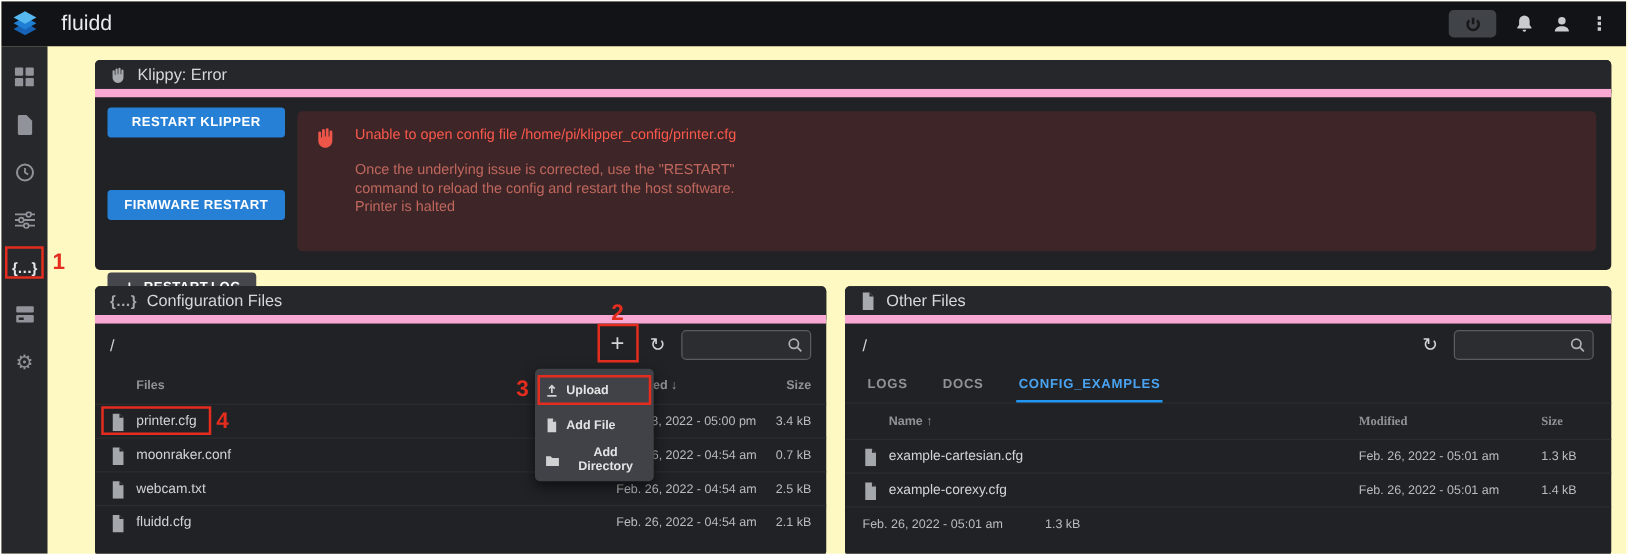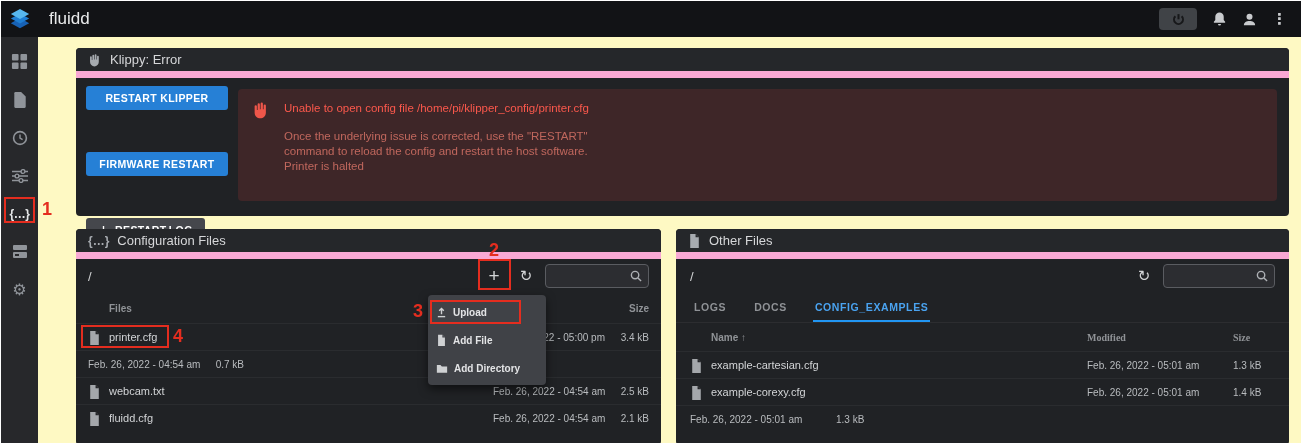--- a/index.html
+++ b/index.html
@@ -71,21 +71,21 @@
   .other-card .thead { height:28px; padding:0 14px; }
   .other-card .file-row { padding:0 14px; }
   .tabs { height:30px; display:flex; align-items:flex-end; gap:24px; padding:0 16px; border-bottom:1px solid #2c2d30; }
   .tab { background:none; border:none; border-bottom:2px solid transparent; color:#8f9296; font-family:inherit; font-size:10.5px; font-weight:bold; letter-spacing:0.6px; height:28px; cursor:pointer; padding:0 2px; }
   .tab.active { color:#4aa3f0; border-bottom-color:#2196f3; }
   .o-mod { width:146px; text-align:left; color:#b9bcbf; font-size:10px; white-space:nowrap; }
   .o-size { width:42px; text-align:left; color:#b9bcbf; font-size:10px; }
   .thead .o-mod, .thead .o-size { color:#909397;font-family:Liberation Serif, serif; }
 
   
-  .add-menu { position:absolute; left:427px; top:294px; width:118px; background:#404247; border-radius:4px; box-shadow:0 4px 10px rgba(0,0,0,0.55); padding:3px 0; z-index:20; }
+  .add-menu { position:absolute; left:427px; top:294px; width:95px; background:#404247; border-radius:4px; box-shadow:0 4px 10px rgba(0,0,0,0.55); padding:3px 0; z-index:20; }
   .menu-item { width:100%; height:28px; display:flex; align-items:center; gap:6px; padding:0 8px; background:none; border:none; color:#e3e4e6; font-family:inherit; font-size:10px; font-weight:bold; cursor:pointer; }
   .menu-item .micon { color:#cfd1d3; display:flex; }
 
   
   .anno-box { position:absolute; border:2px solid #e42d1f; z-index:40; pointer-events:none; }
   .anno-num { position:absolute; color:#e42d1f; font-size:18px; font-weight:bold; z-index:40; pointer-events:none; }
 </style>
 </head>
 <body>
 
@@ -267,20 +267,29 @@
               <path d="M2 1h5l3 3v10H2z" fill="currentColor"></path>
               <path d="M7 1v3h3z" fill="#202225"></path>
             </svg>
           </span>
           <span>printer.cfg</span>
         </span>
       <span class="col-mod">Mar. 08, 2022 - 05:00 pm</span>
       <span class="col-size">3.4 kB</span>
     </div>
     <div class="file-row">
+      <span class="col-name">
+          <span class="ficon">
+            <svg width="13" height="15" viewBox="0 0 12 14">
+              <path d="M2 1h5l3 3v10H2z" fill="currentColor"></path>
+              <path d="M7 1v3h3z" fill="#202225"></path>
+            </svg>
+          </span>
+          <span>moonraker.conf</span>
+        </span>
       <span class="col-mod">Feb. 26, 2022 - 04:54 am</span>
       <span class="col-size">0.7 kB</span>
     </div>
     <div class="file-row">
       <span class="col-name">
           <span class="ficon">
             <svg width="13" height="15" viewBox="0 0 12 14">
               <path d="M2 1h5l3 3v10H2z" fill="currentColor"></path>
               <path d="M7 1v3h3z" fill="#202225"></path>
             </svg>

